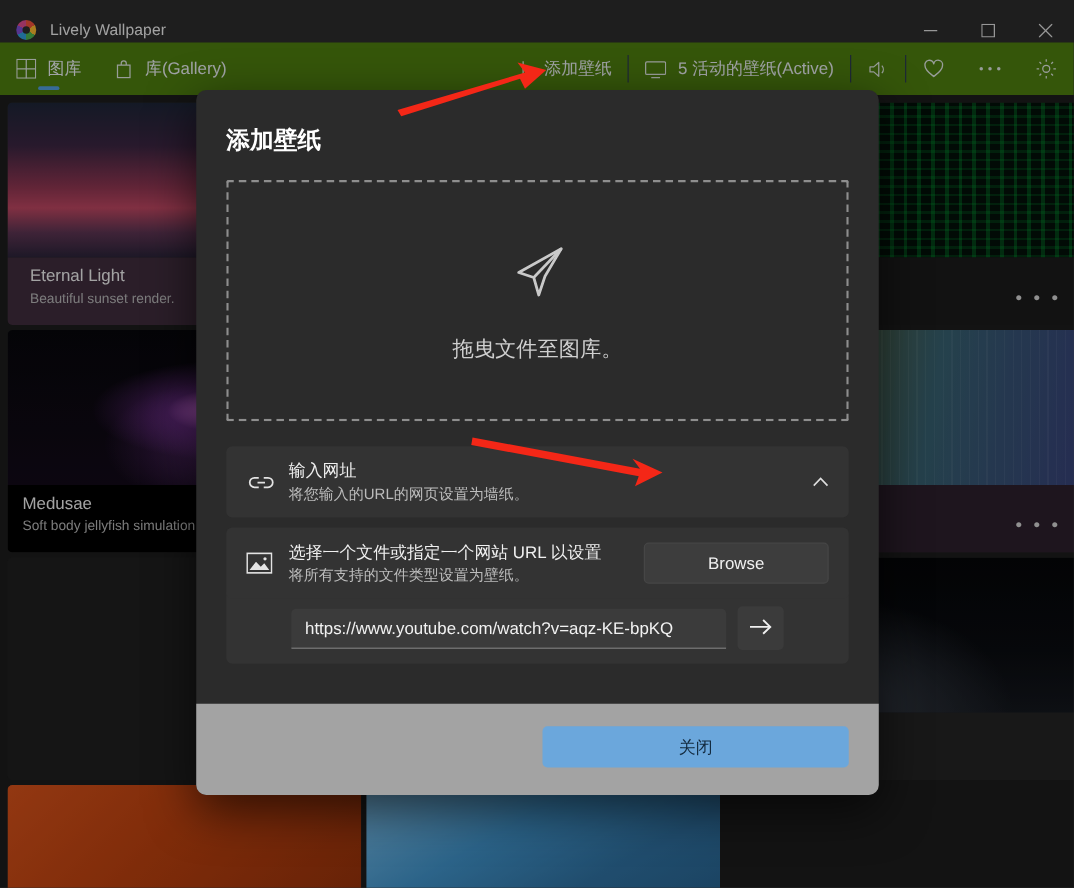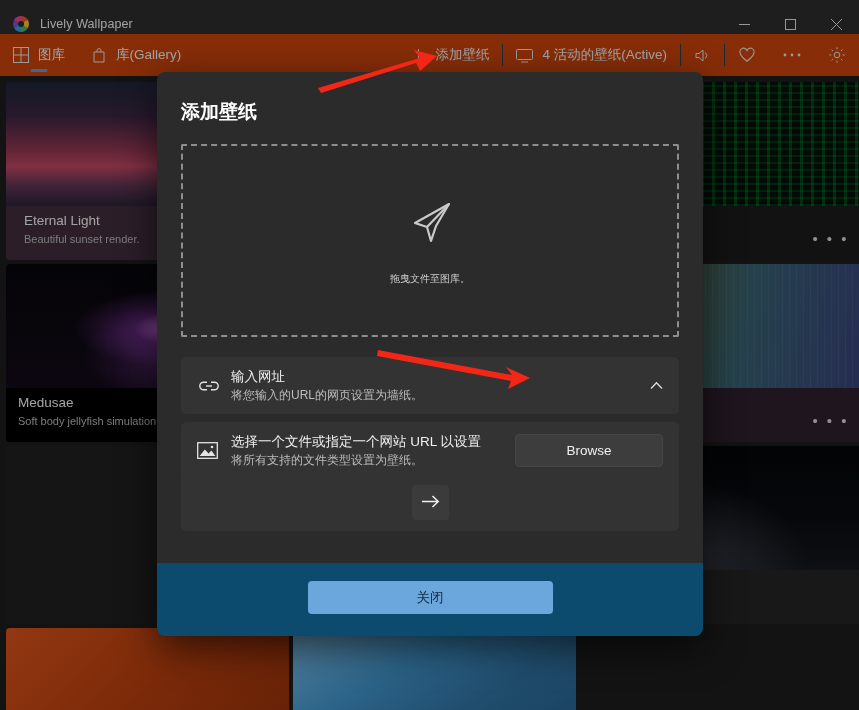--- a/index.html
+++ b/index.html
@@ -32,21 +32,21 @@
   .tb-spacer { flex: 1; }
   .win-btn {
     width: 46px; height: 34px; display: flex; align-items: center; justify-content: center;
     color: #d8d8d8;
   }
   .win-btn svg { display: block; }
 
   
   .cmdbar {
     position: absolute; top: 34px; left: 0; width: 859px; height: 42px;
-    background: #c2410c; display: flex; align-items: center;
+    background: #4d7c0f; display: flex; align-items: center;
   }
   .cmd-item {
     height: 42px; display: flex; align-items: center; gap: 9px;
     padding: 0 13px; color: #e6eaee; font-size: 13.5px; position: relative;
     white-space: nowrap;
   }
   .cmd-item .ic { display: flex; align-items: center; justify-content: center; opacity: .92; }
   .tab-underline {
     position: absolute; bottom: 4px; left: 50%; transform: translateX(-50%);
     width: 17px; height: 3px; border-radius: 2px; background: #4f9ad8;
@@ -124,21 +124,21 @@
     display: flex; flex-direction: column;
   }
   .dlg-title { margin: 27px 0 0 24px; font-size: 19px; font-weight: bold; color: #ffffff; }
 
   .dropzone {
     margin: 19px 24px 0 24px; height: 193px;
     border: 2px dashed #8e8e8e; border-radius: 2px;
     display: flex; flex-direction: column; align-items: center; justify-content: center;
     gap: 18px;
   }
-  .dz-text { font-size: 10px; color: #cfcfcf; }
+  .dz-text { font-size: 17px; color: #cfcfcf; }
 
   .rows { margin: 20px 24px 0 24px; display: flex; flex-direction: column; gap: 8px; }
   .row {
     background: #333333; border-radius: 5px; display: flex; align-items: center;
     padding: 0 16px; min-height: 57px; position: relative;
   }
   .row .r-ic { width: 34px; flex: 0 0 34px; display: flex; align-items: center; color: #e3e3e3; }
   .row .r-txt { flex: 1; min-width: 0; }
   .r-main { font-size: 13.5px; color: #f0f0f0; line-height: 19px; white-space: nowrap; }
   .r-sub { font-size: 12px; color: #bcbcbc; line-height: 18px; white-space: nowrap; }
@@ -158,22 +158,22 @@
     width: 348px; background: #3b3b3b; border: none; border-bottom: 1px solid #9b9b9b;
     border-radius: 4px 4px 0 0; color: #f2f2f2; font-size: 13.5px;
     padding: 8px 11px; font-family: inherit; outline: none;
   }
   .go-btn {
     width: 37px; height: 35px; background: #3b3b3b; border: none; border-radius: 4px;
     color: #f0f0f0; display: flex; align-items: center; justify-content: center;
   }
 
   .dlg-footer {
-    margin-top: auto; background: #0c4a6e; border-radius: 0 0 8px 8px;
-    padding: 18px 24px 22px 24px; display: flex; justify-content: center;
+    margin-top: auto; background: #a3a3a3; border-radius: 0 0 8px 8px;
+    padding: 18px 24px 22px 24px; display: flex; justify-content: flex-end;
   }
   .close-btn {
     width: 245px; height: 33px; background: #6ba7dc; border: none; border-radius: 4px;
     color: #12293d; font-size: 13.5px; font-family: inherit;
   }
 
   
   .annot { position: absolute; inset: 0; pointer-events: none; }
 </style>
 </head>
@@ -235,21 +235,21 @@
       <span>添加壁纸</span>
     </div>
     <div class="cmd-sep"></div>
     <div class="cmd-item">
       <span class="ic">
         <svg width="17" height="17" viewBox="0 0 17 17">
             <rect x="0.5" y="2.5" width="16" height="10" rx="1" fill="none" stroke="currentColor" stroke-width="1"></rect>
             <line x1="5" y1="15" x2="12" y2="15" stroke="currentColor" stroke-width="1"></line>
           </svg>
       </span>
-      <span>4 活动的壁纸(Active)</span>
+      <span>5 活动的壁纸(Active)</span>
     </div>
     <div class="cmd-sep"></div>
     <div class="cmd-item">
       <span class="ic">
         <svg width="17" height="17" viewBox="0 0 17 17">
             <path d="M2 6.5h3L9 3v11L5 10.5H2z" fill="none" stroke="currentColor" stroke-width="1" stroke-linejoin="round"></path>
             <path d="M11.5 5.5a4.5 4.5 0 0 1 0 6" fill="none" stroke="currentColor" stroke-width="1"></path>
           </svg>
       </span>
     </div>
@@ -395,20 +395,21 @@
         </span>
         <span class="r-txt">
           <span class="r-main" style="display:block">选择一个文件或指定一个网站 URL 以设置</span>
           <span class="r-sub" style="display:block">将所有支持的文件类型设置为壁纸。</span>
         </span>
         <button class="browse-btn">Browse</button>
       </div>
     </div>
 
     <div class="url-row">
+      <input class="url-input" type="text" value="https://www.youtube.com/watch?v=aqz-KE-bpKQ" style="">
       <button class="go-btn">
         <span>
           <svg width="19" height="15" viewBox="0 0 19 15">
               <line x1="1" y1="7.5" x2="17" y2="7.5" stroke="currentColor" stroke-width="1.5"></line>
               <path d="M11.5 2 L17.2 7.5 L11.5 13" fill="none" stroke="currentColor" stroke-width="1.5"></path>
             </svg>
         </span>
       </button>
     </div>
 

